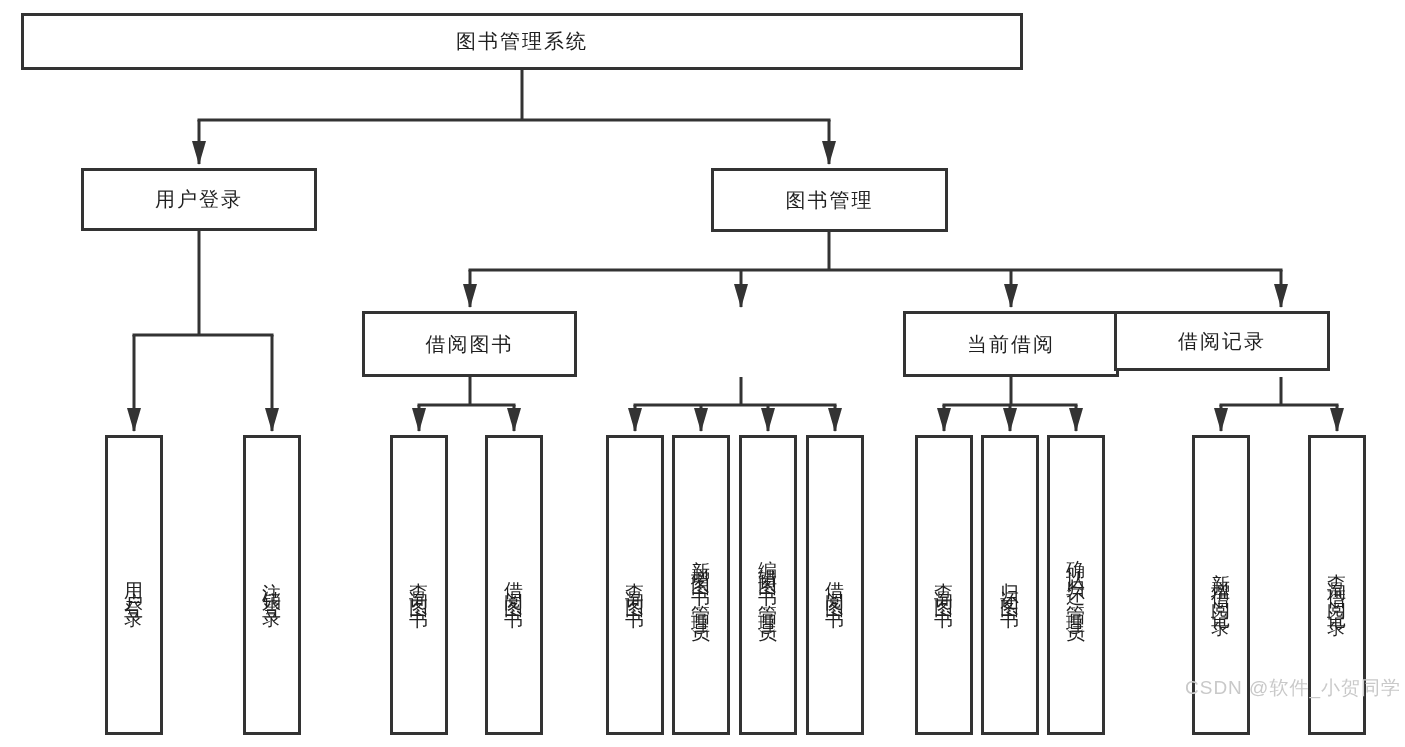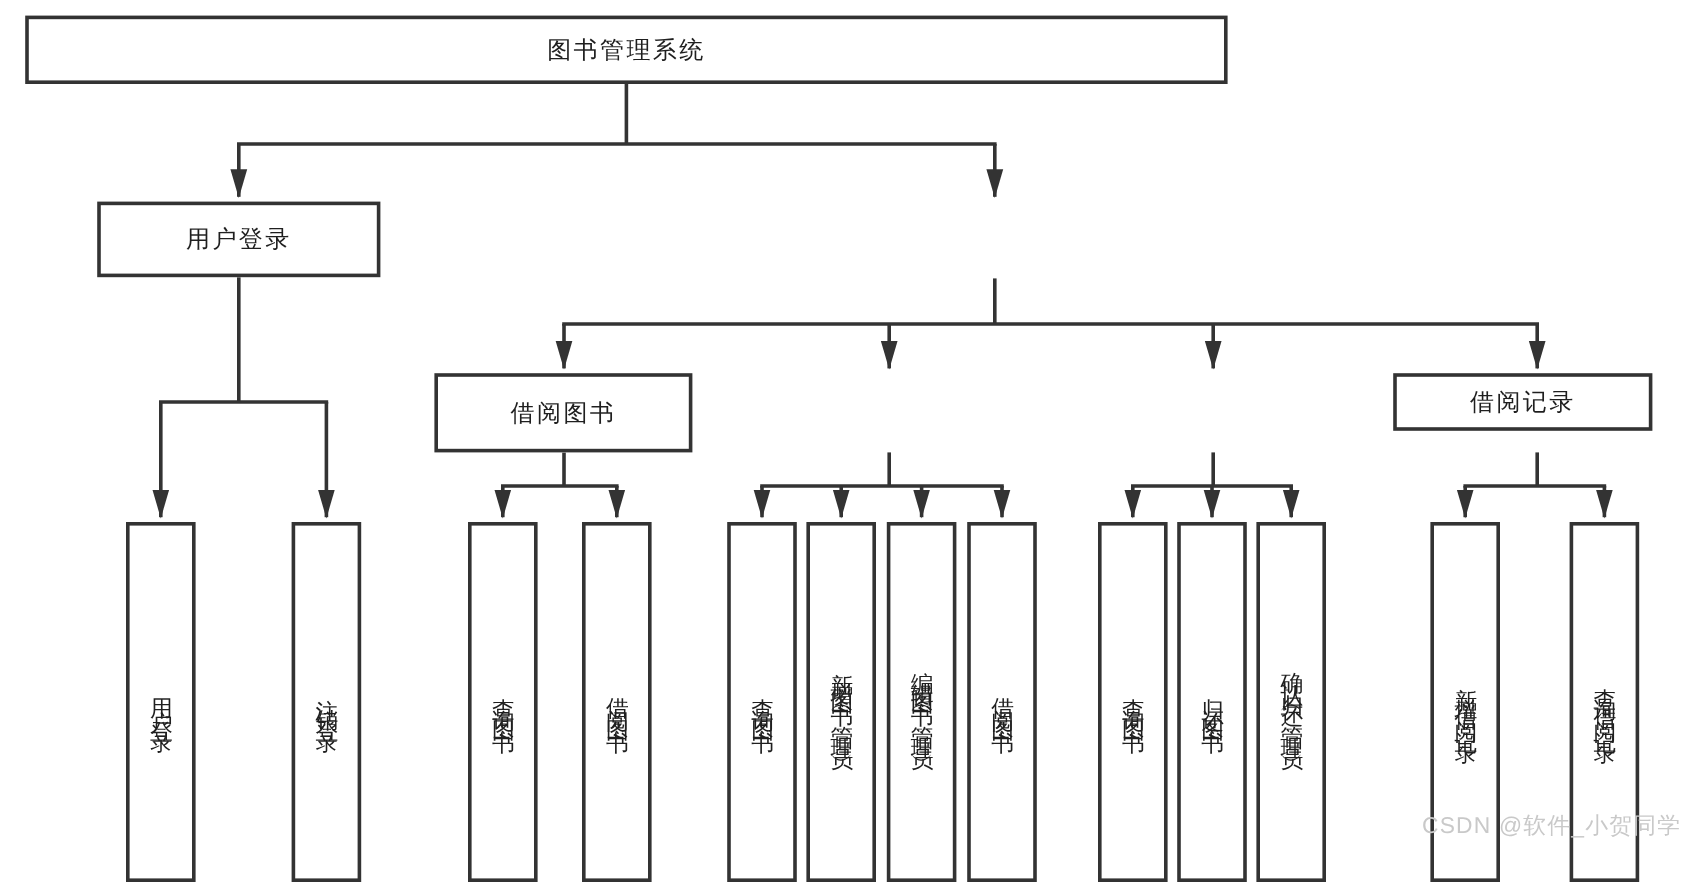--- a/index.html
+++ b/index.html
@@ -97,25 +97,31 @@
     </g>
   </svg>
 
   <div class="hbox" style="left:21px;top:13px;width:1002px;height:57px;">
     <span>图书管理系统</span>
   </div>
 
   <div class="hbox" style="left:81px;top:168px;width:236px;height:63px;">
     <span>用户登录</span>
   </div>
+  <div class="hbox" style="left:711px;top:168px;width:237px;height:64px;">
+    <span>图书管理</span>
+  </div>
 
   <div class="hbox" style="left:362px;top:311px;width:215px;height:66px;">
     <span>借阅图书</span>
   </div>
-  <div class="hbox" style="left:1161px;top:311px;width:216px;height:48px;">
+  <div class="hbox" style="left:903px;top:311px;width:216px;height:66px;">
+    <span>当前借阅</span>
+  </div>
+  <div class="hbox" style="left:1114px;top:311px;width:216px;height:60px;">
     <span>借阅记录</span>
   </div>
 
   <div class="vbox" style="left:105px;">
     <span>用户登录</span>
   </div>
   <div class="vbox" style="left:243px;">
     <span>注销登录</span>
   </div>
 

